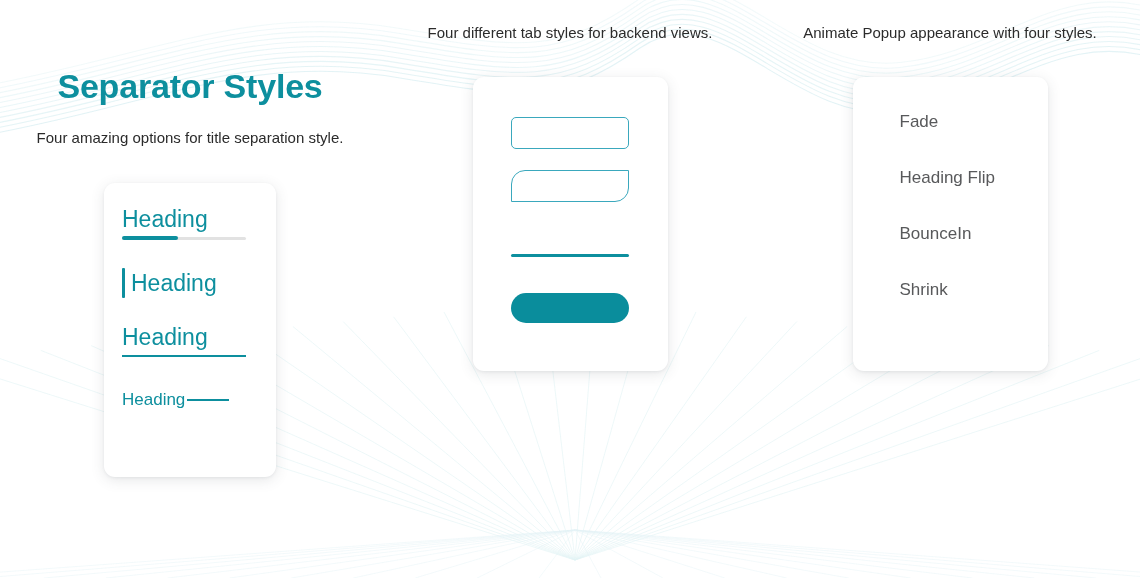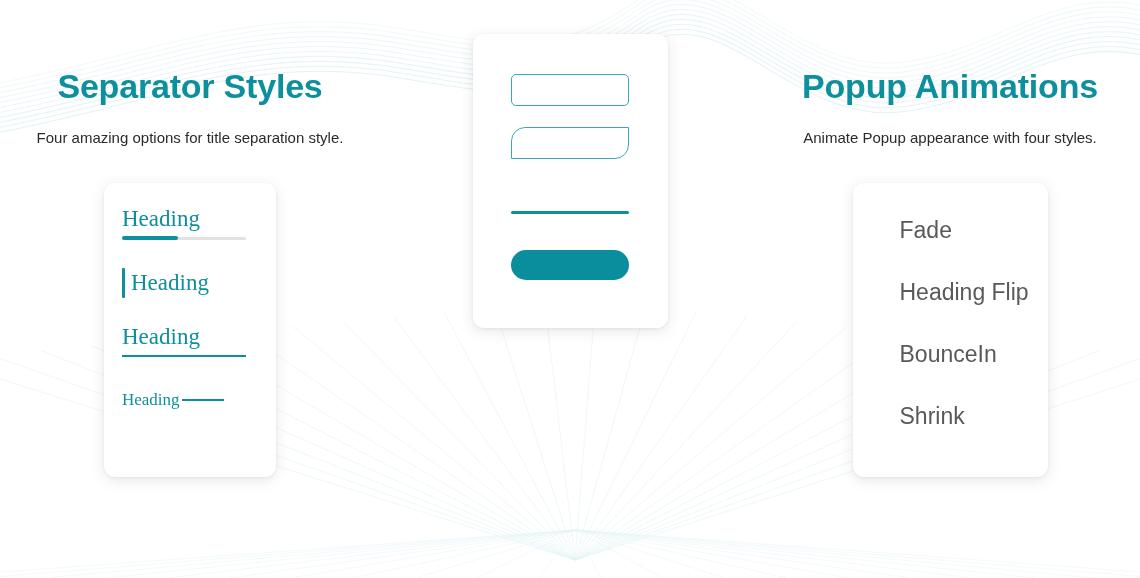--- a/index.html
+++ b/index.html
@@ -62,21 +62,21 @@
 
   
   #separator-card {
     width: 172px;
     height: 294px;
     margin-top: 34px;
     padding: 22px 18px 18px 18px;
     display: flex;
     flex-direction: column;
   }
-  .sep-block { position: relative; font-family: Liberation Serif, serif; }
+  .sep-block { position: relative; }
   .sep-heading {
     font-size: 23px;
     font-weight: 400;
     color: #0d8f9e;
     line-height: 1.05;
     white-space: nowrap;
   }
   
   #sep-style-1 { margin-top: 2px; }
   #sep-style-1 .rule-track {
@@ -172,21 +172,21 @@
   #popup-card {
     width: 195px;
     height: 294px;
     margin-top: 34px;
     padding: 36px 0 0 0;
     display: flex;
     flex-direction: column;
     align-items: flex-start;
   }
   .popup-item {
-    font-size: 23px;
+    font-size: 17px;
     color: #58595b;
     padding-left: 47px;
     margin-bottom: 39px;
     line-height: 1;
     white-space: nowrap;
   }
   .popup-item:last-child { margin-bottom: 16px; }
 </style>
 </head>
 <body>
@@ -284,31 +284,31 @@
 
       <div class="sep-block" id="sep-style-4">
         <div class="sep-heading">Heading</div>
         <div class="hline"></div>
       </div>
 
     </div>
   </div>
 
   <div class="column">
+    <div class="col-subtitle">Four different tab styles for backend views.</div>
 
     <div class="card" id="tab-card">
       <div class="tab-shape" id="tab-style-1"></div>
       <div class="tab-shape" id="tab-style-2"></div>
       <div class="tab-shape" id="tab-style-3"></div>
       <div class="tab-shape" id="tab-style-4"></div>
     </div>
   </div>
 
   <div class="column">
-    <div class="col-title" style="color:#0d8f9e">Popup Animations</div>
     <div class="col-subtitle">Animate Popup appearance with four styles.</div>
 
     <div class="card" id="popup-card">
       <div class="popup-item">Fade</div>
       <div class="popup-item">Heading Flip</div>
       <div class="popup-item">BounceIn</div>
       <div class="popup-item">Shrink</div>
     </div>
   </div>
 

